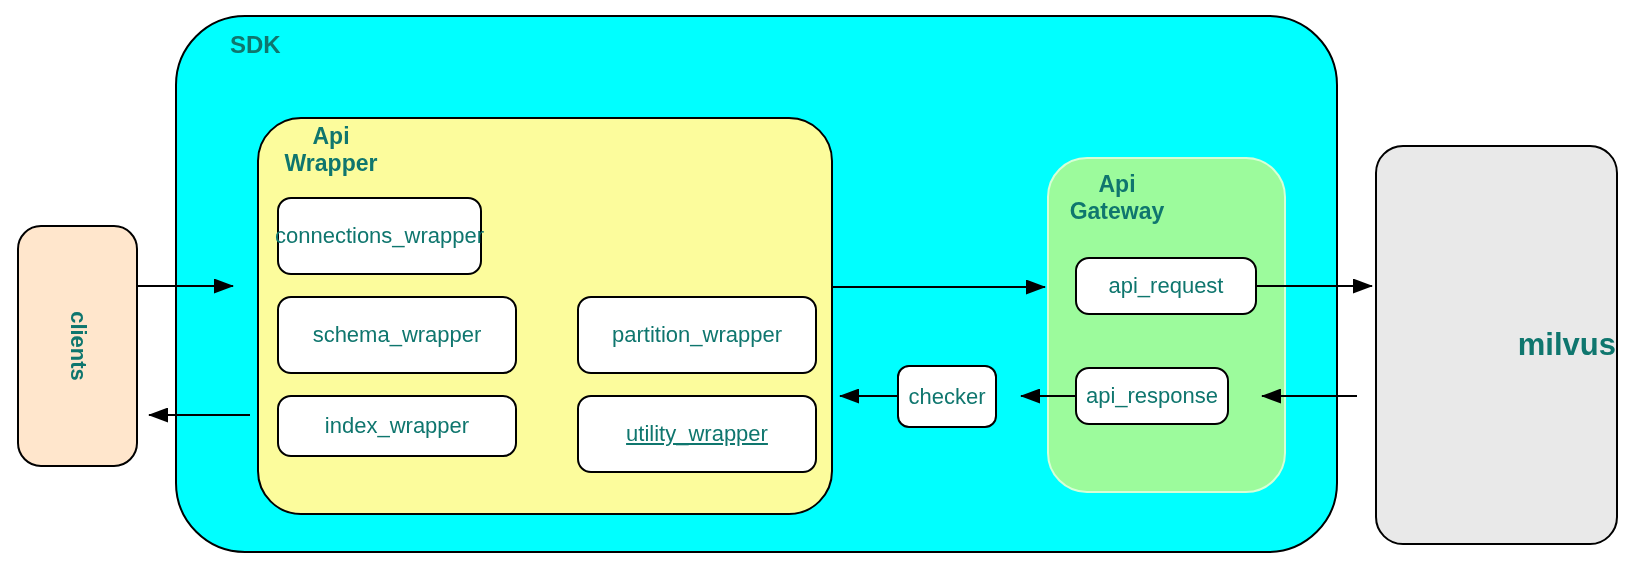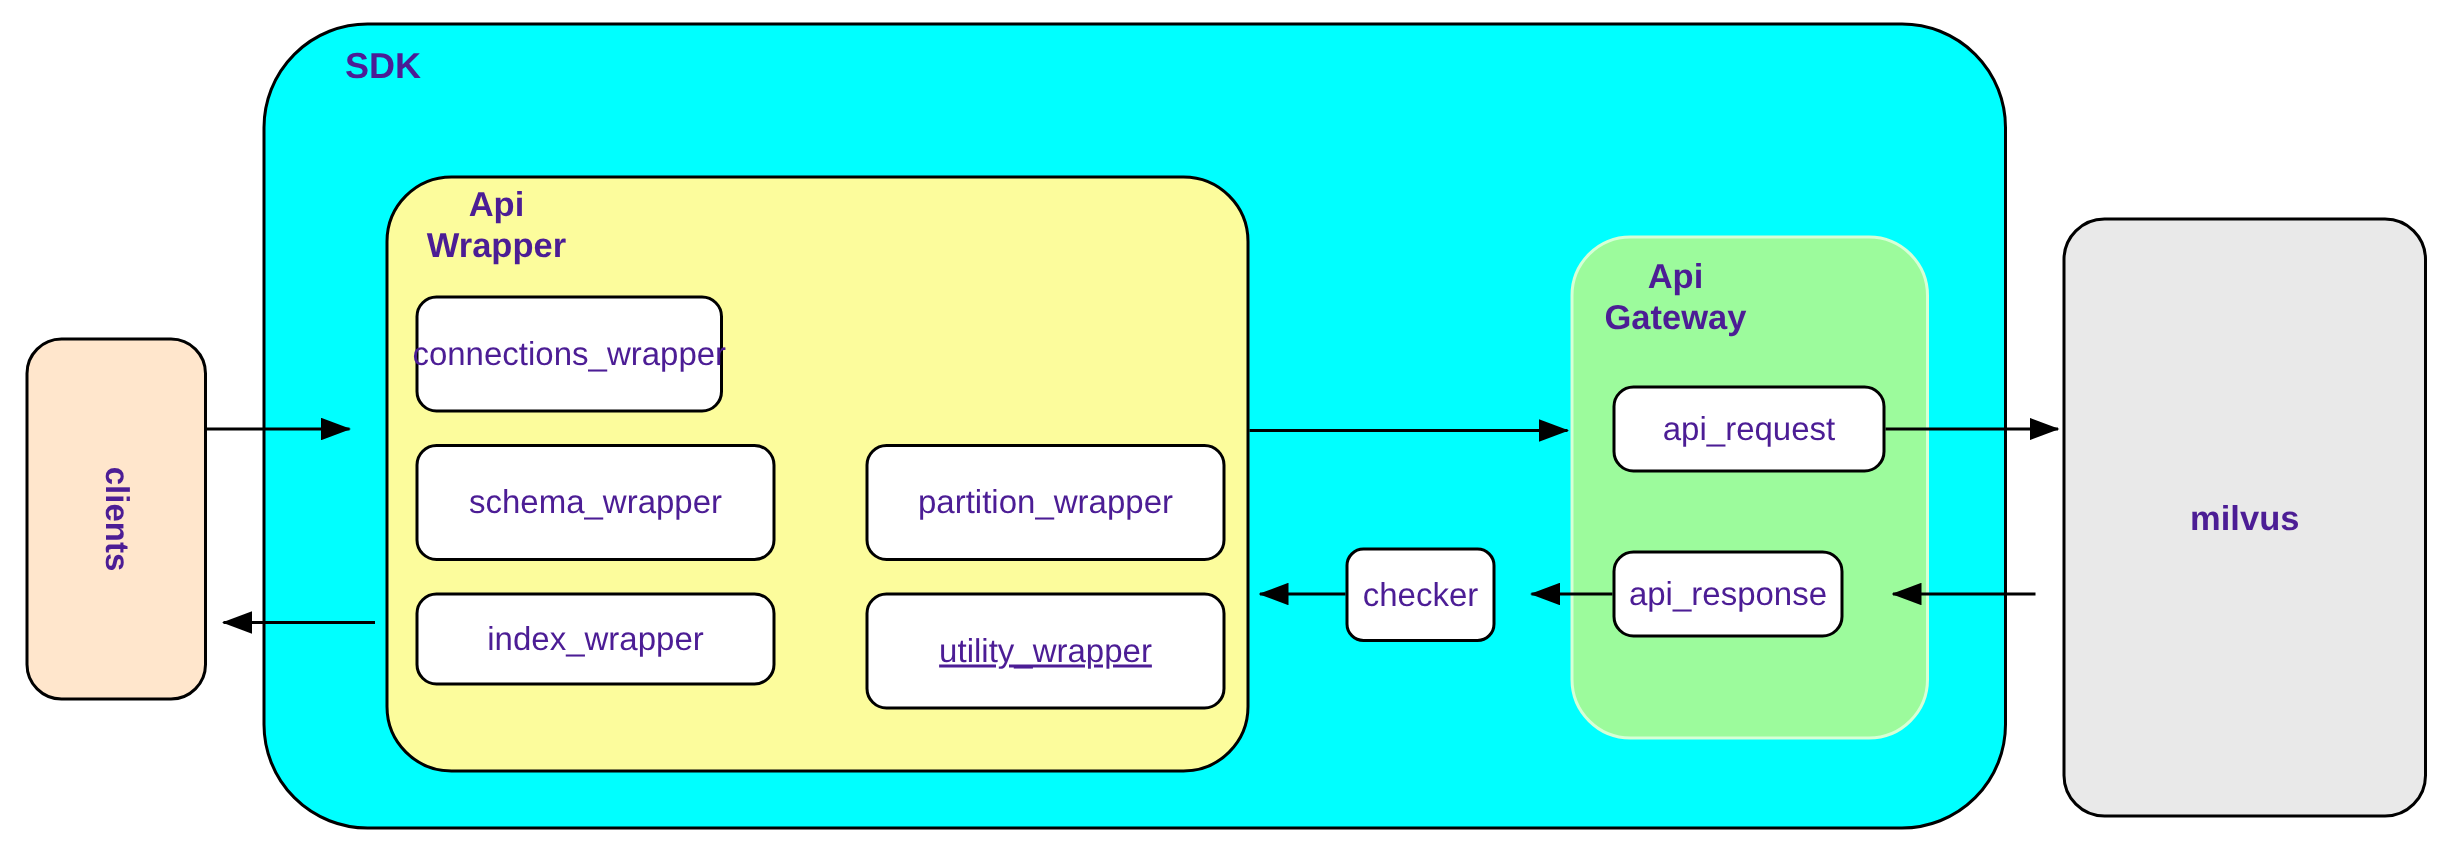--- a/index.html
+++ b/index.html
@@ -2,21 +2,21 @@
 <html><head>
 <meta charset="utf-8">
 <style>
   html, body { margin: 0; padding: 0; background: #ffffff; }
   .canvas {
     position: relative;
     width: 1634px;
     height: 574px;
     background: #ffffff;
     font-family: "Liberation Sans", sans-serif;
-    color: #4c1d95;
+    color: #0f766e;
     overflow: hidden;
   }
   .node {
     position: absolute;
     box-sizing: border-box;
   }
   
   .sdk {
     left: 175px; top: 15px; width: 1163px; height: 538px;
     background: #00ffff;
@@ -59,22 +59,22 @@
   .clients span {
     transform: rotate(90deg);
     font-size: 22px; font-weight: bold;
     white-space: nowrap;
   }
   .milvus {
     left: 1375px; top: 145px; width: 243px; height: 400px;
     background: #e9e9e9;
     border: 2px solid #000;
     border-radius: 28px;
-    display: flex; align-items: center; justify-content: center;
-    font-size: 23px; font-weight: bold;
+    display: flex; align-items: center; justify-content: flex-end;
+    font-size: 31px; font-weight: bold;
   }
   
   .wbox {
     position: absolute;
     box-sizing: border-box;
     background: #ffffff;
     border: 2px solid #000;
     border-radius: 14px;
     display: flex; align-items: center; justify-content: center;
     font-size: 22px;

